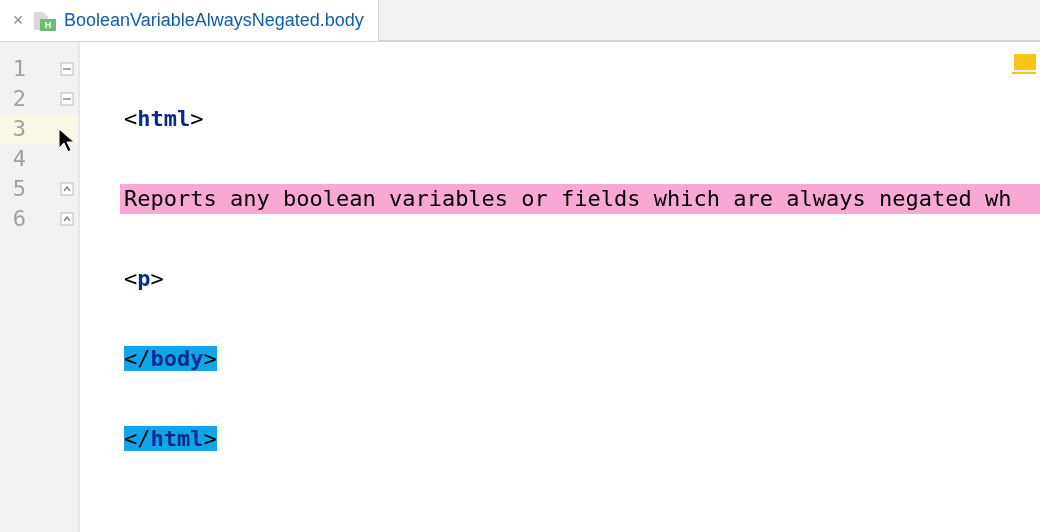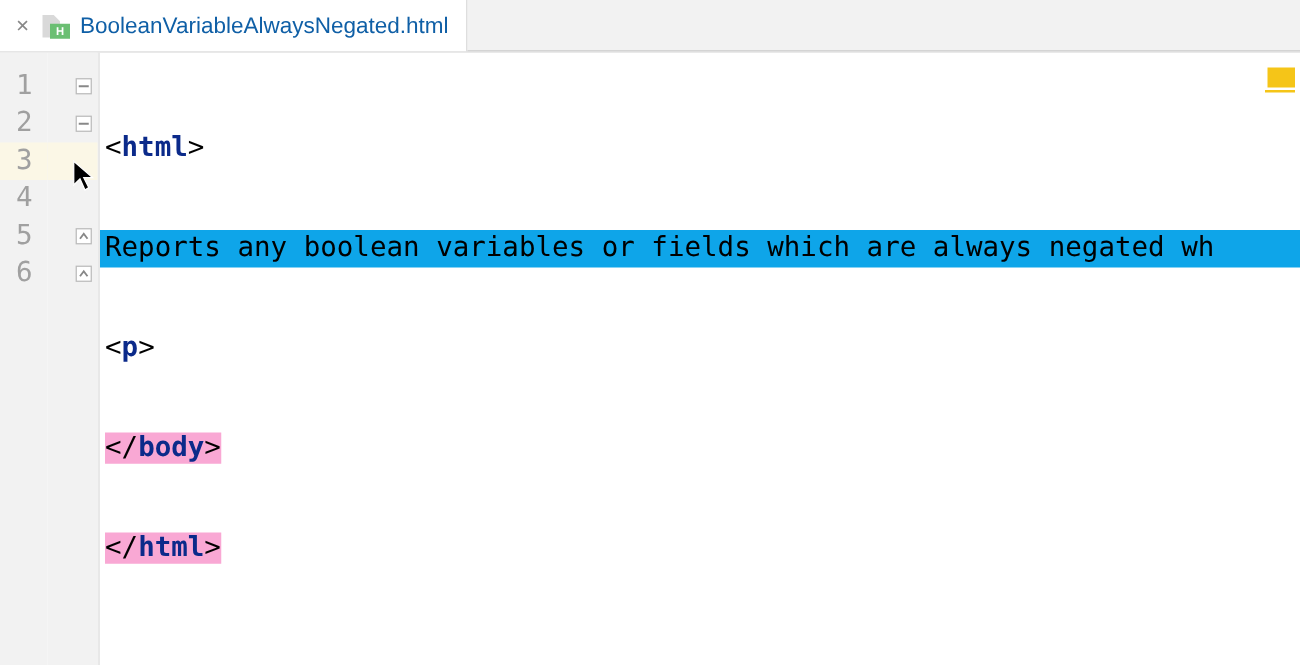--- a/index.html
+++ b/index.html
@@ -143,28 +143,29 @@
       font-family: "Menlo", "Consolas", monospace;
       font-size: 22px;
       position: relative;
       white-space: pre;
       overflow: hidden;
     }
     .code-line {
       height: 30px;
       line-height: 30px;
       padding-left: 4px;
+      margin-left: 40px;
     }
     .code-line.hl {
-      background: #0ea5e9;
+      background: #f9a8d4;
     }
     .punct { color: #000; }
     .tagname { color: #0b2a8a; font-weight: bold; }
     .tag-close-hl {
-      background: #f9a8d4;
+      background: #0ea5e9;
     }
     .warning-marker {
       position: absolute;
       top: 12px;
       right: 4px;
       width: 22px;
       height: 16px;
       background: #f5c518;
     }
     .warning-underline {
@@ -195,21 +196,21 @@
 </head>
 <body>
 
 <div class="tab-bar">
   <div class="tab">
     <span class="tab-close">×</span>
     <span class="tab-icon">
       <span class="tab-icon-page"></span>
       <span class="tab-icon-badge">H</span>
     </span>
-    <span class="tab-title">BooleanVariableAlwaysNegated.html</span>
+    <span class="tab-title">BooleanVariableAlwaysNegated.body</span>
   </div>
   <div class="tab-rest"></div>
 </div>
 
 <div class="editor">
   <div class="gutter">
     <div class="gutter-line">1</div>
     <div class="gutter-line">2</div>
     <div class="gutter-line hl">3</div>
     <div class="gutter-line">4</div>

